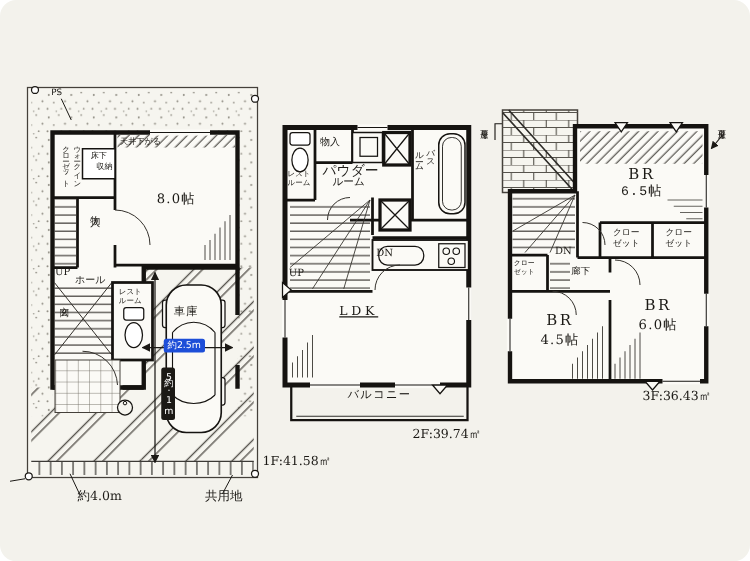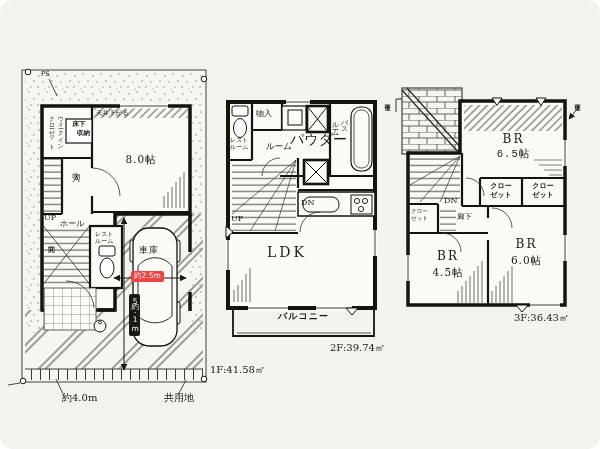--- a/index.html
+++ b/index.html
@@ -2,24 +2,24 @@
 <html><head>
 <meta charset="utf-8">
 <style>
   html,body{margin:0;padding:0;}
   body{font-family:"DejaVu Sans",sans-serif;background:#ffffff;}
   #canvas{position:relative;width:600px;height:449px;background:#f3f2ec;overflow:hidden;border-radius:13px;}
   #plan-svg{position:absolute;left:0;top:0;z-index:1;}
   .lbl{position:absolute;z-index:2;color:#1b1915;font-size:8px;line-height:1.15;white-space:nowrap;}
   .serif{font-family:"DejaVu Serif",serif;}
   .room{font-family:"DejaVu Serif",serif;letter-spacing:2px;text-align:center;}
-  .center{text-align:center;font-weight:bold;}
+  .center{text-align:center;}
   .vert{writing-mode:vertical-rl;text-orientation:upright;letter-spacing:1px;}
   .tiny{font-size:6px;letter-spacing:0;}
-  .badge{background:#ef4444;color:#fff;font-size:7.5px;padding:1px 3px;border-radius:2px;z-index:3;}
+  .badge{background:#1d4ed8;color:#fff;font-size:7.5px;padding:1px 3px;border-radius:2px;z-index:3;}
   .vbadge{background:#1b1915;color:#fff;font-size:7.5px;padding:3px 1px;border-radius:2px;z-index:3;
           writing-mode:vertical-rl;text-orientation:upright;letter-spacing:0;}
   .chip{background:rgba(251,250,246,.85);padding:0 1px;}
 </style>
 </head>
 <body>
 
 <div id="canvas">
 
 <svg id="plan-svg" width="600" height="449" viewBox="0 0 600 449">
@@ -236,27 +236,27 @@
   <span class="lbl chip" style="left:138px;top:245px;font-size:9px;letter-spacing:1px;">車庫</span>
   <span class="lbl badge" style="left:131px;top:271px;">約2.5m</span>
   <span class="lbl vbadge" style="left:129px;top:294px;">約5.1m</span>
   <span class="lbl serif" style="left:210px;top:364px;font-size:10px;">1F:41.58㎡</span>
   <span class="lbl serif" style="left:62px;top:392px;font-size:10px;">約4.0m</span>
   <span class="lbl serif" style="left:164px;top:392px;font-size:10px;">共用地</span>
 
   <span class="lbl tiny" style="left:230px;top:137px;">レスト</span>
   <span class="lbl tiny" style="left:230px;top:144px;">ルーム</span>
   <span class="lbl" style="left:256px;top:109px;">物入</span>
-  <span class="lbl" style="left:258px;top:131px;font-size:14px;margin-left:32px;">パウダー</span>
+  <span class="lbl" style="left:258px;top:131px;font-size:11px;">パウダー</span>
   <span class="lbl" style="left:266px;top:142px;font-size:8.5px;">ルーム</span>
   <span class="lbl vert tiny" style="left:340px;top:114px;font-size:7px;">バス</span>
   <span class="lbl vert tiny" style="left:331px;top:117px;font-size:7px;">ルーム</span>
   <span class="lbl serif" style="left:231px;top:214px;">UP</span>
   <span class="lbl serif" style="left:301px;top:198px;">DN</span>
-  <span class="lbl room" style="left:228px;top:244px;width:118px;font-size:14px;letter-spacing:3px;">LDK</span>
+  <span class="lbl room" style="left:228px;top:244px;width:118px;font-size:10px;letter-spacing:3px;text-decoration:underline;">LDK</span>
   <span class="lbl center" style="left:233px;top:311px;width:141px;font-size:9px;letter-spacing:1px;">バルコニー</span>
   <span class="lbl serif" style="left:330px;top:342px;font-size:10px;">2F:39.74㎡</span>
 
   <span class="lbl vert tiny" style="left:383px;top:99px;font-size:6.5px;">母屋下り</span>
   <span class="lbl vert tiny" style="left:573px;top:99px;font-size:6.5px;">母屋下り</span>
   <span class="lbl room" style="left:462px;top:133px;width:103px;font-size:12px;">BR</span>
   <span class="lbl room" style="left:462px;top:148px;width:103px;font-size:10.5px;letter-spacing:1px;font-family:Liberation Mono, monospace;">6.5帖</span>
   <span class="lbl center" style="left:481px;top:182px;width:40px;font-size:7px;">クロー</span>
   <span class="lbl center" style="left:481px;top:191px;width:40px;font-size:7px;">ゼット</span>
   <span class="lbl center" style="left:523px;top:182px;width:40px;font-size:7px;">クロー</span>

